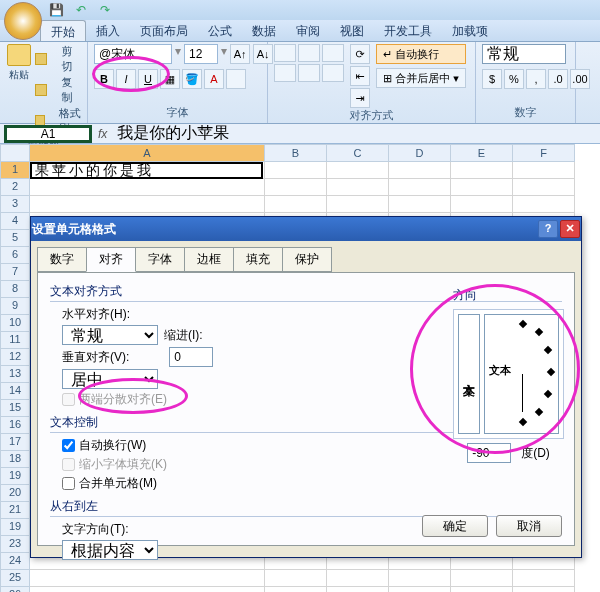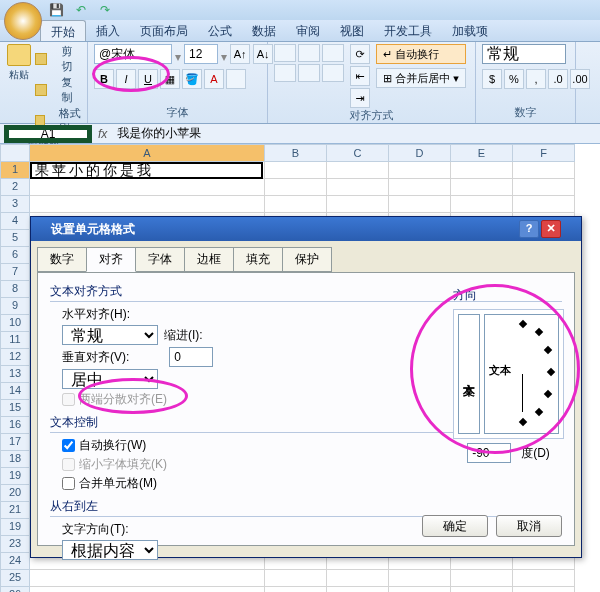--- a/index.html
+++ b/index.html
@@ -29,40 +29,40 @@
 .size-box { width: 34px; }
 .fmt-row { display: flex; gap: 2px; margin-top: 2px; }
 .fmt-btn { width: 20px; height: 20px; border: 1px solid #bcd; background: #eef5fc; display: flex; align-items: center; justify-content: center; font-size: 11px; }
 
 .align-grid { display: grid; grid-template-columns: repeat(3,22px); gap: 2px; }
 .align-btn { width: 22px; height: 18px; border: 1px solid #bcd; background: #eef5fc; }
 .wrap-btn { height: 20px; border: 1px solid #e8a23a; background: #fde9c8; padding: 0 6px; display: flex; align-items: center; gap: 3px; font-size: 11px; }
 .merge-btn { height: 20px; border: 1px solid #bcd; background: #eef5fc; padding: 0 6px; display: flex; align-items: center; gap: 3px; font-size: 11px; }
 
 .formula-bar { height: 20px; background: #e8f0fa; display: flex; align-items: center; border-bottom: 1px solid #9ab8d8; }
-.name-box { width: 88px; height: 18px; border: 5px solid #14532d; background: #fff; margin-left: 4px; padding: 0 4px; font-size: 12px; text-align: center; }
+.name-box { width: 88px; height: 18px; border: 3px solid #14532d; background: #fff; margin-left: 4px; padding: 0 4px; font-size: 12px; text-align: center; }
 .fx { margin: 0 6px; font-style: italic; color: #555; }
-.formula-input { flex: 1; height: 18px; border: none; background: transparent; font-size: 12px; padding: 0 4px; }
+.formula-input { flex: 1; height: 18px; border: none; background: transparent; font-size: 16px; padding: 0 4px; }
 
 .sheet { position: relative; }
 .col-headers { display: flex; height: 18px; }
 .corner { width: 30px; background: #e8f0fa; border: 1px solid #c0d0e0; }
 .col-h { background: #e8f0fa; border: 1px solid #c0d0e0; border-left: none; text-align: center; font-size: 11px; color: #3a5a7a; line-height: 16px; }
 .col-h.sel { background: #f5c06a; }
 .grid-body { display: flex; }
 .row-headers { display: flex; flex-direction: column; }
 .row-h { width: 30px; height: 17px; background: #e8f0fa; border: 1px solid #c0d0e0; border-top: none; text-align: center; font-size: 11px; color: #3a5a7a; line-height: 15px; }
 .row-h.sel { background: #f5c06a; }
 .cells { position: relative; flex: 1; }
 .cells-grid { display: grid; }
 .cell { border-right: 1px solid #d4d4d4; border-bottom: 1px solid #d4d4d4; height: 17px; }
 .active-cell { position: absolute; top: 0; left: 0; height: 17px; border: 2px solid #000; background: #fff; font-size: 14px; padding: 0 3px; letter-spacing: 3px; font-family: SimSun; line-height: 14px; }
 
 .dialog { position: absolute; top: 216px; left: 30px; width: 552px; height: 342px; background: #ece9d8; border: 1px solid #0a246a; box-shadow: 2px 2px 6px rgba(0,0,0,.3); z-index: 20; }
-.dialog-titlebar { height: 24px; background: linear-gradient(#3b77d3,#2a5db0); display: flex; align-items: center; justify-content: space-between; padding: 0 20px; color: #fff; font-size: 12px; font-weight: bold; }
+.dialog-titlebar { height: 24px; background: linear-gradient(#3b77d3,#2a5db0); display: flex; align-items: center; justify-content: space-between; padding: 0 1px; color: #fff; font-size: 12px; font-weight: bold; }
 .dlg-btns { display: flex; gap: 2px; }
 .dlg-btn { width: 20px; height: 18px; background: #d44; border: 1px solid #a22; color: #fff; text-align: center; line-height: 15px; font-size: 11px; border-radius: 2px; }
 .dlg-btn.help { background: #5a8ad6; border-color: #3a6ab6; }
 
 .tab-strip { display: flex; margin: 6px 6px 0 6px; }
 .dlg-tab { padding: 3px 12px; border: 1px solid #919b9c; background: #f5f4ea; font-size: 12px; margin-right: -1px; position: relative; }
 .dlg-tab.active { background: #fcfcfe; border-bottom-color: #fcfcfe; z-index: 2; }
 .tab-panel { margin: 0 6px 6px 6px; padding: 10px 12px; border: 1px solid #919b9c; background: #fcfcfe; height: 274px; position: relative; }
 
 .group-title { color: #0a246a; font-size: 12px; margin-bottom: 4px; border-bottom: 1px solid #b8c8e0; padding-bottom: 1px; }
@@ -130,21 +130,21 @@
             <span class="mini-ic"></span>
             <span>格式刷</span>
           </span>
       </div>
     </div>
     <div class="group-label">剪贴板</div>
   </div>
 
   <div class="ribbon-group" style="width:180px">
     <div class="group-body" style="flex-direction:column;align-items:flex-start;gap:3px">
-      <div style="display:flex;gap:3px;align-items:flex-end">
+      <div style="display:flex;gap:3px;align-items:flex-start">
         <input class="font-box" value="@宋体" style="">
         <span style="color:#888">▾</span>
         <input class="size-box" value="12" style="">
         <span style="color:#888">▾</span>
         <div class="fmt-btn">A↑</div>
         <div class="fmt-btn">A↓</div>
       </div>
       <div class="fmt-row">
         <div class="fmt-btn" style="font-weight:bold">B</div>
         <div class="fmt-btn" style="font-style:italic">I</div>

